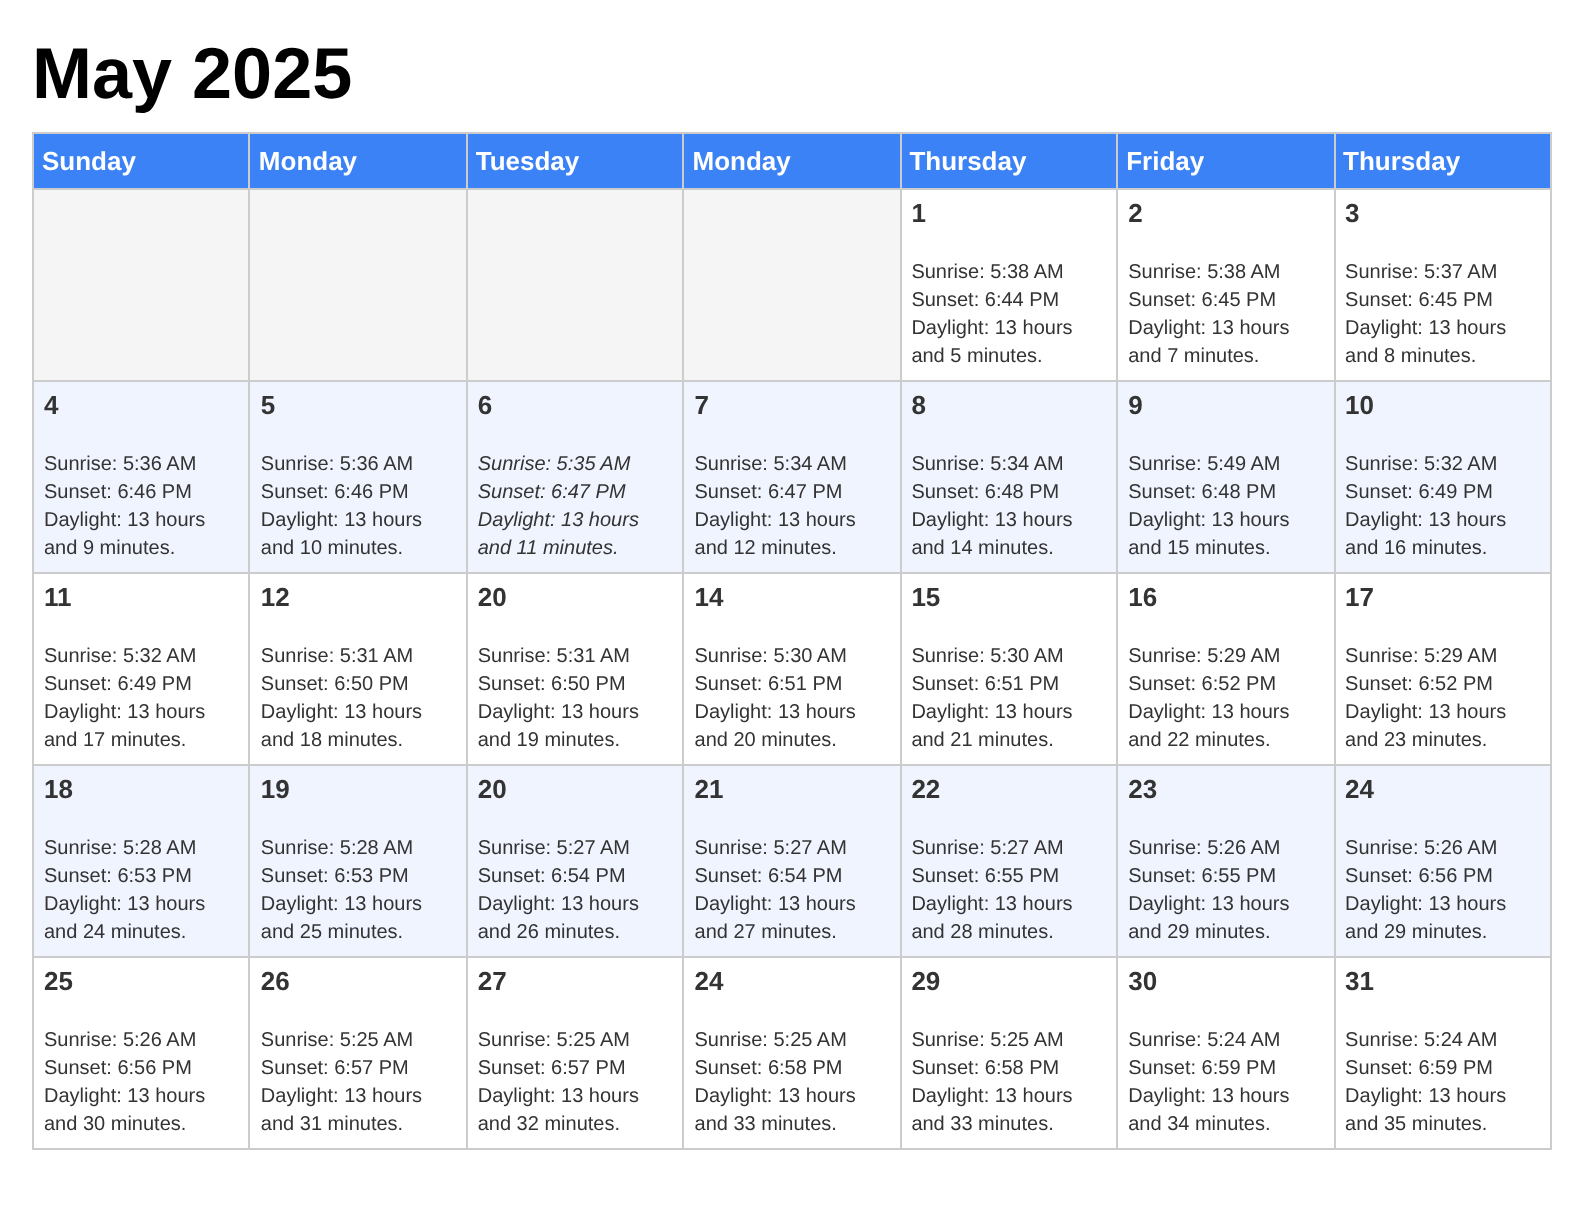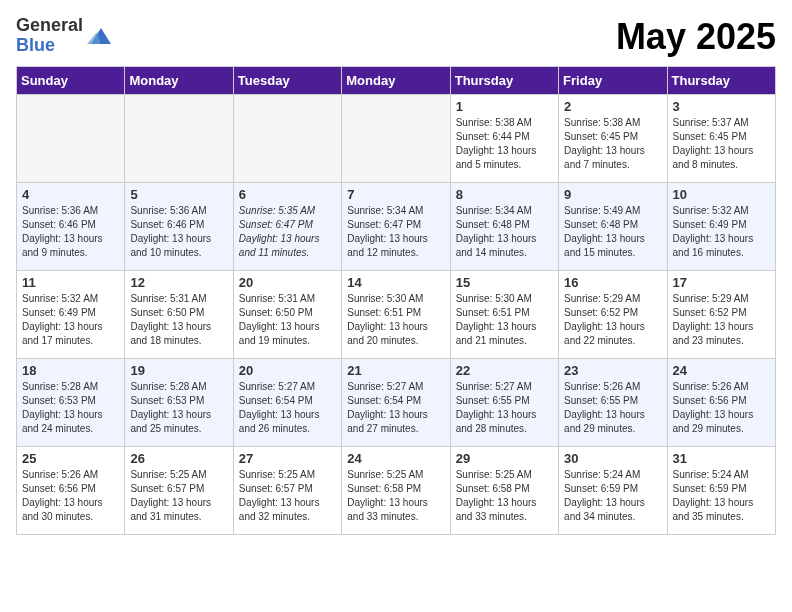--- a/index.html
+++ b/index.html
@@ -51,21 +51,21 @@
     .location-title {
       font-size: 16px;
       color: #555;
     }
     table {
       width: 100%;
       border-collapse: collapse;
       table-layout: fixed;
     }
     th {
-      background-color: #4c1d95;
+      background-color: #3b82f6;
       color: #fff;
       font-size: 13px;
       font-weight: bold;
       padding: 6px 4px;
       text-align: left;
       border: 1px solid #ccc;
     }
     td {
       vertical-align: top;
       border: 1px solid #ccc;
@@ -87,36 +87,27 @@
     .day-number {
       font-weight: bold;
       font-size: 13px;
       margin-bottom: 2px;
       display: block;
     }
     .day-info {
       font-size: 10px;
       line-height: 1.4;
       color: #333;
+      margin-top: 16px;
     }
   </style>
 </head>
 <body>
 
 <div class="header">
-  <div class="logo">
-    <div class="logo-text">
-      <span class="logo-general">General</span>
-      <span class="logo-blue">Blue</span>
-    </div>
-    <svg class="logo-icon" viewBox="0 0 24 24">
-      <polygon points="4,20 14,4 24,20" fill="#3a6fc4"></polygon>
-      <polygon points="0,20 10,8 14,20" fill="#5b9bd5" opacity="0.7"></polygon>
-    </svg>
-  </div>
   <div class="title-block">
     <div class="month-title">May 2025</div>
   </div>
 </div>
 
 <table>
   <thead>
     <tr>
     <th>Sunday</th>
         <th>Monday</th>

